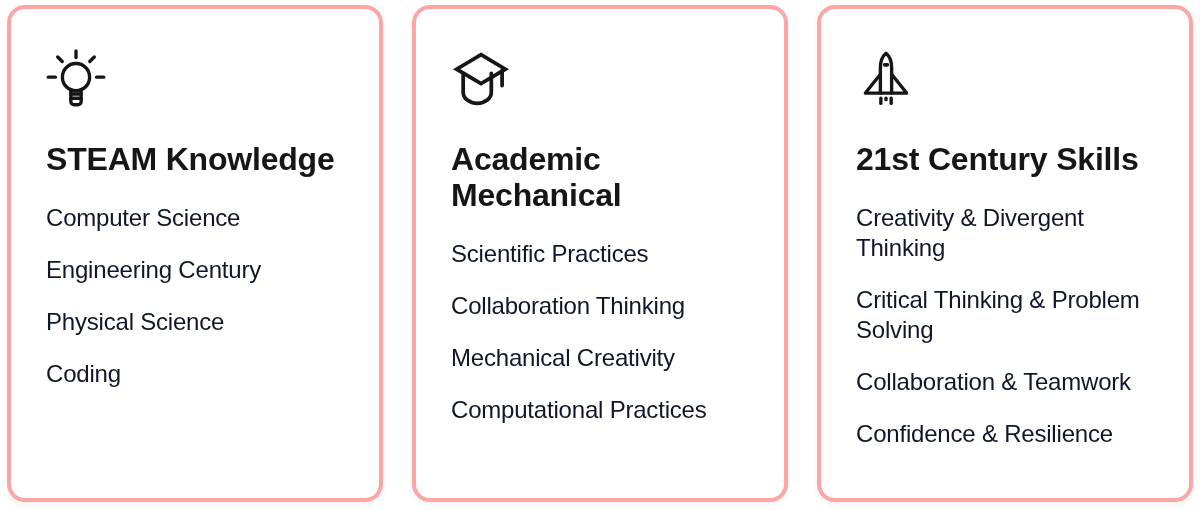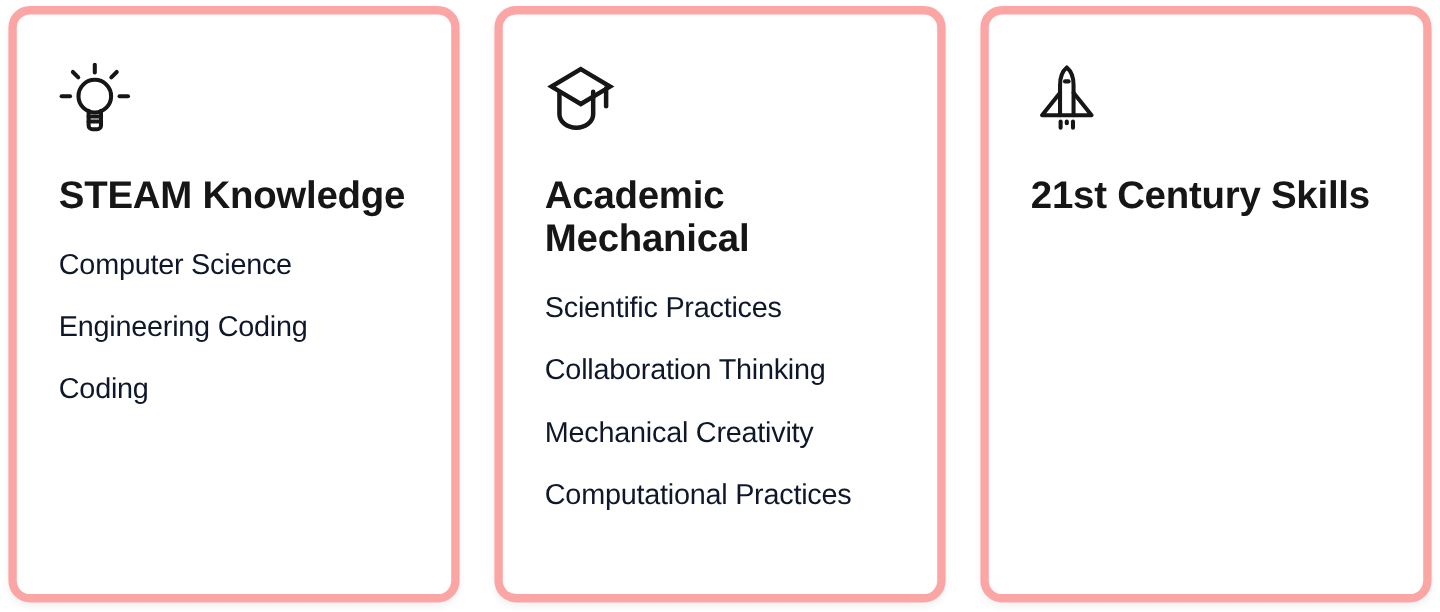--- a/index.html
+++ b/index.html
@@ -18,21 +18,21 @@
   .cards-row {
     display: flex;
     gap: 29px;
     align-items: stretch;
   }
   .card {
     box-sizing: border-box;
     width: 376px;
     height: 497px;
     background: #ffffff;
-    border: 7px solid #fca5a5;
+    border: 4px solid #fca5a5;
     border-radius: 18px;
     box-shadow: 0 3px 6px rgba(0,0,0,0.05);
     padding: 40px 35px;
   }
   .card-icon {
     width: 60px;
     height: 60px;
     margin-bottom: 32px;
   }
   .card-icon svg {
@@ -79,21 +79,22 @@
             <line x1="12.5" y1="8.5" x2="17.3" y2="13.3"></line>
             <line x1="51.5" y1="8.5" x2="46.7" y2="13.3"></line>
             <line x1="2.5" y1="30" x2="10" y2="30"></line>
             <line x1="61.5" y1="30" x2="54" y2="30"></line>
           </g>
         </svg>
       </div>
       <h2 class="card-title">STEAM Knowledge</h2>
       <ul class="card-items">
         <li class="card-item">Computer Science</li>
-        <li class="card-item">Engineering Coding</li>
+        <li class="card-item">Engineering Century</li>
+        <li class="card-item">Physical Science</li>
         <li class="card-item">Coding</li>
       </ul>
     </div>
 
     <div class="card">
       <div class="card-icon">
         <svg viewBox="0 0 64 64" fill="none" xmlns="http://www.w3.org/2000/svg">
           <g stroke="#161616" stroke-width="4" fill="none">
             <path d="M32 6 L58 21.5 L32 37 L6 21.5 Z" stroke-linejoin="miter"></path>
             <path d="M13 26 V46 A15 12 0 0 0 43 46 V26" stroke-linecap="round"></path>
@@ -118,16 +119,22 @@
             <path d="M26 27 L10 47 L26 47"></path>
             <path d="M38 27 L54 47 L38 47"></path>
             <line x1="26.5" y1="52.5" x2="26.5" y2="58"></line>
             <line x1="32" y1="52.5" x2="32" y2="54"></line>
             <line x1="37.5" y1="52.5" x2="37.5" y2="58"></line>
           </g>
           <rect x="28.6" y="15" width="6.8" height="3.8" rx="1.9" fill="#161616"></rect>
         </svg>
       </div>
       <h2 class="card-title">21st Century Skills</h2>
+      <ul class="card-items">
+        <li class="card-item">Creativity &amp; Divergent Thinking</li>
+        <li class="card-item">Critical Thinking &amp; Problem Solving</li>
+        <li class="card-item">Collaboration &amp; Teamwork</li>
+        <li class="card-item">Confidence &amp; Resilience</li>
+      </ul>
     </div>
 
   </div>
 </div>
 
 </body></html>

